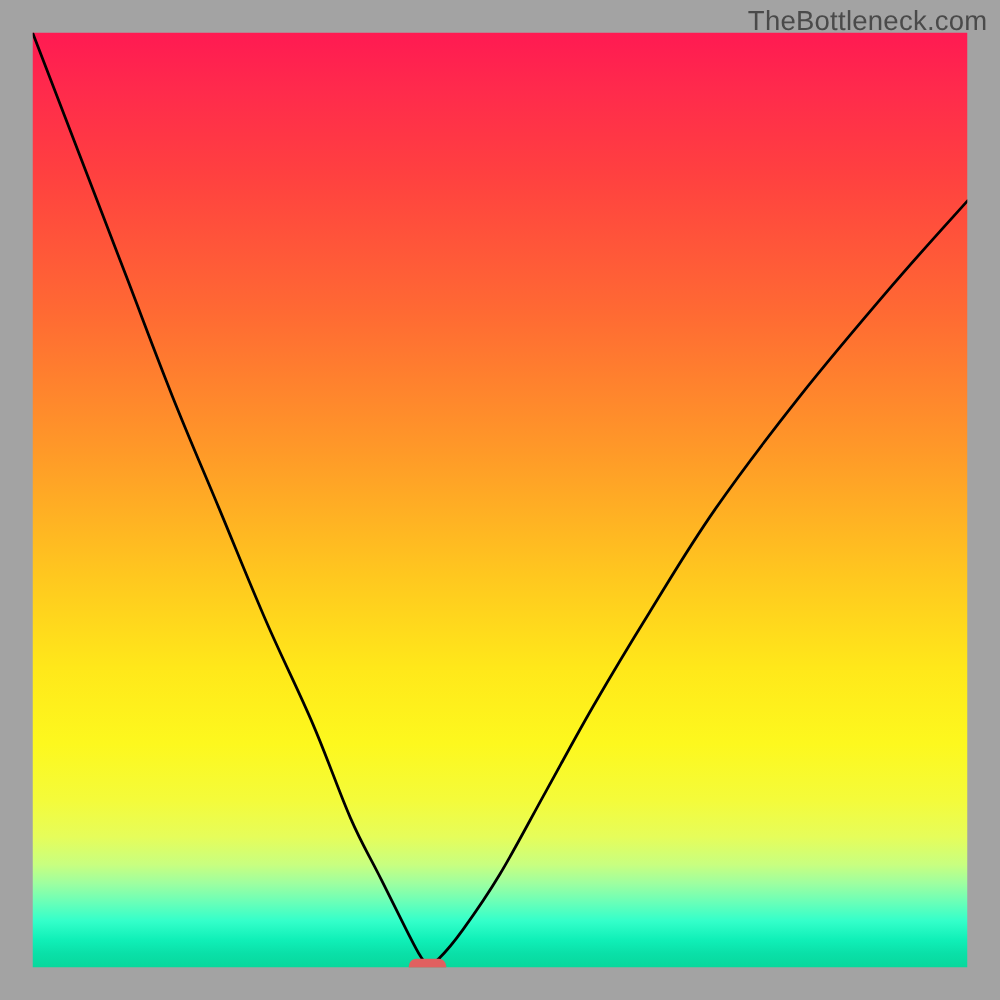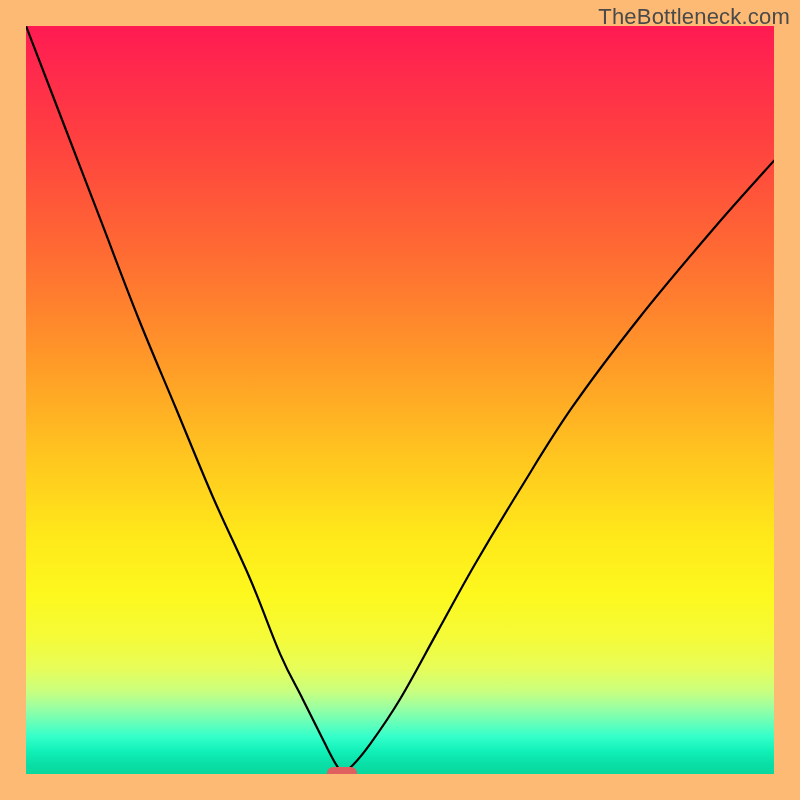--- a/index.html
+++ b/index.html
@@ -8,21 +8,21 @@
     width: 800px;
     height: 800px;
     background: #000;
     font-family: Arial, sans-serif;
     position: relative;
     overflow: hidden;
   }
   .frame {
     position: absolute;
     inset: 0;
-    background: #fdba74;
+    background: #a3a3a3;
   }
   .plot-area {
     position: absolute;
     left: 26px;
     top: 26px;
     width: 748px;
     height: 748px;
     overflow: hidden;
   }
   .gradient-bg {

